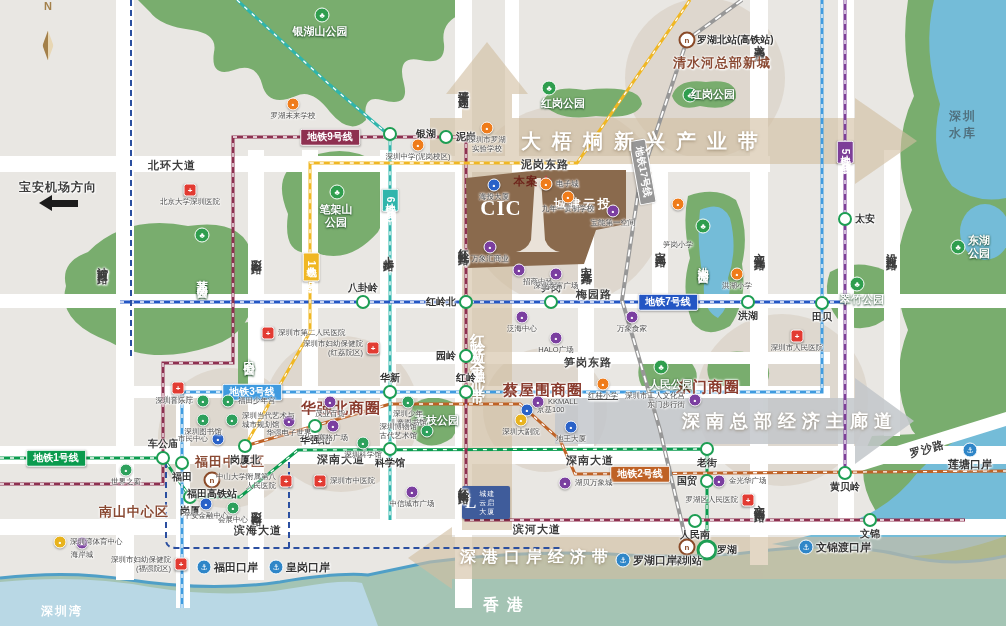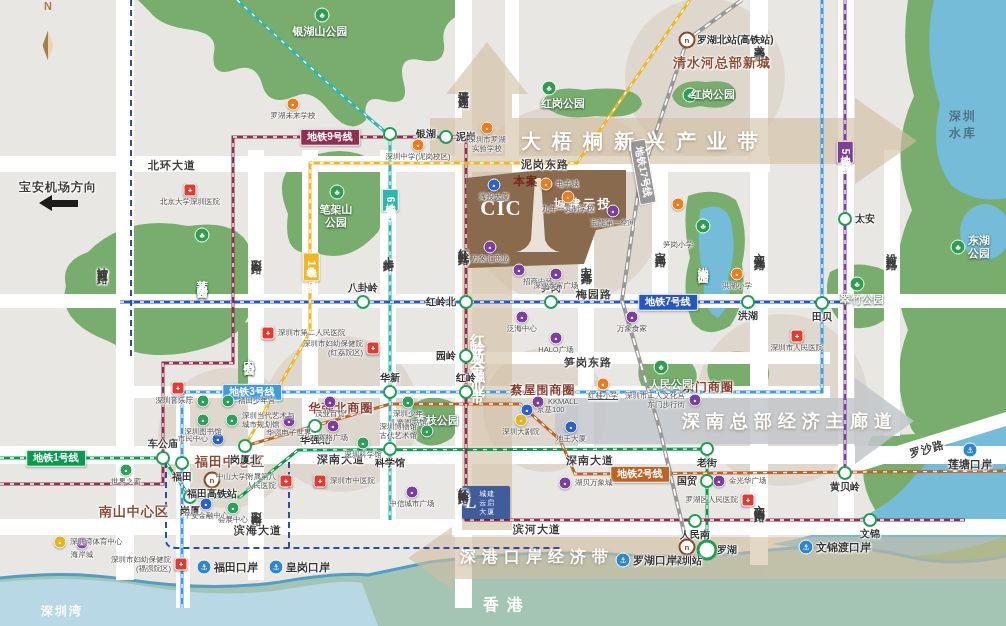--- a/index.html
+++ b/index.html
@@ -9,21 +9,21 @@
   .halo{text-shadow:0 0 2px #fff,0 0 2px #fff,0 0 3px #fff,1px 1px 2px #fff;}
   .road-label{font-size:11px;font-weight:bold;color:#3d3d3d;letter-spacing:1px;white-space:nowrap;}
   .road-label.v{writing-mode:vertical-rl;letter-spacing:2px;}
   .belt-text{color:#fff;font-weight:bold;white-space:nowrap;text-shadow:0 1px 3px rgba(110,90,60,.55);}
   .belt-text.v{writing-mode:vertical-rl;}
   .park-label{color:#fff;font-size:11px;font-weight:bold;text-align:center;line-height:1.15;
     text-shadow:0 1px 2px rgba(25,70,35,.85),0 0 2px rgba(25,70,35,.6);}
   .park-label.v{writing-mode:vertical-rl;letter-spacing:2px;}
   .water-label{font-size:12px;font-weight:bold;letter-spacing:2px;}
   .district-label{font-size:13px;font-weight:bold;letter-spacing:1px;white-space:nowrap;}
-  .circle-label{font-size:12px;font-weight:bold;letter-spacing:1px;white-space:nowrap;font-family:Liberation Serif, serif;}
+  .circle-label{font-size:15px;font-weight:bold;letter-spacing:1px;white-space:nowrap;font-family:Liberation Serif, serif;}
   .badge{font-size:10px;font-weight:bold;color:#fff;padding:1px 6px;border-radius:2px;
     border:1px solid #fff;box-shadow:0 1px 2px rgba(0,0,0,.25);white-space:nowrap;line-height:1.25;}
   .badge.v{writing-mode:vertical-rl;padding:5px 1px;letter-spacing:1px;}
   .station-dot{width:10px;height:10px;background:#fff;border:2.5px solid #1d9e53;border-radius:50%;}
   .station-dot.big{width:15px;height:15px;border-width:3.5px;}
   .rail-dot{width:13px;height:13px;background:#fff;border:2px solid #8a4a28;border-radius:50%;
     color:#8a4a28;font-size:8px;font-weight:bold;display:flex;align-items:center;justify-content:center;}
   .port-dot{width:13px;height:13px;background:#2f86c8;border:1.5px solid #fff;border-radius:50%;
     color:#fff;font-size:8px;display:flex;align-items:center;justify-content:center;}
   .tree-dot{width:13px;height:13px;background:#2f9e4e;border:1.5px solid #fff;border-radius:50%;

